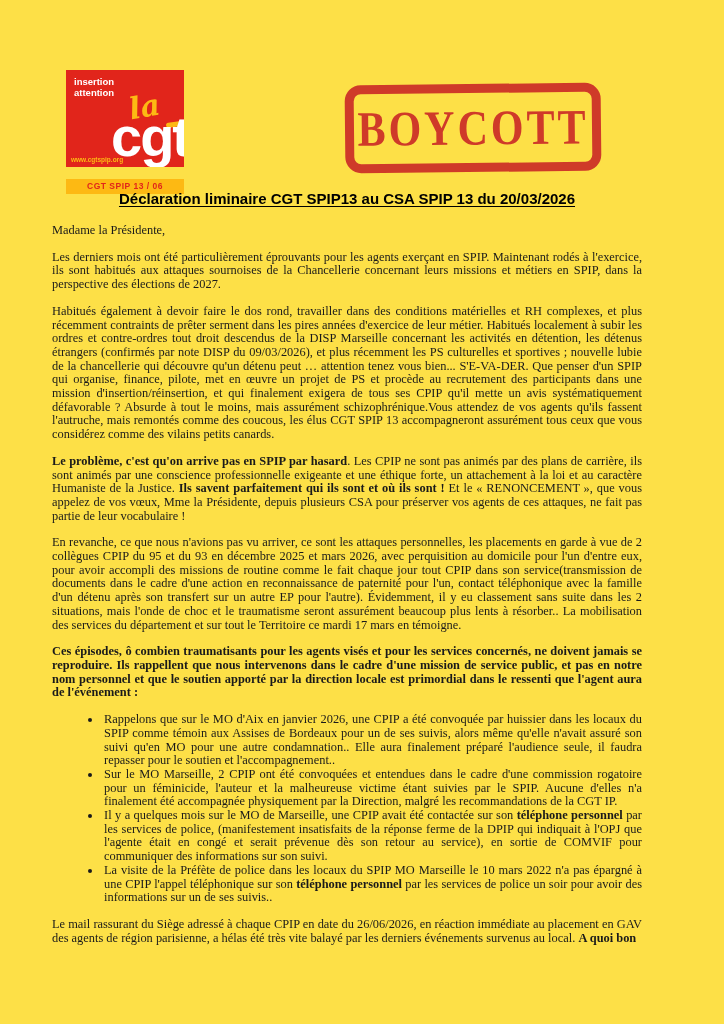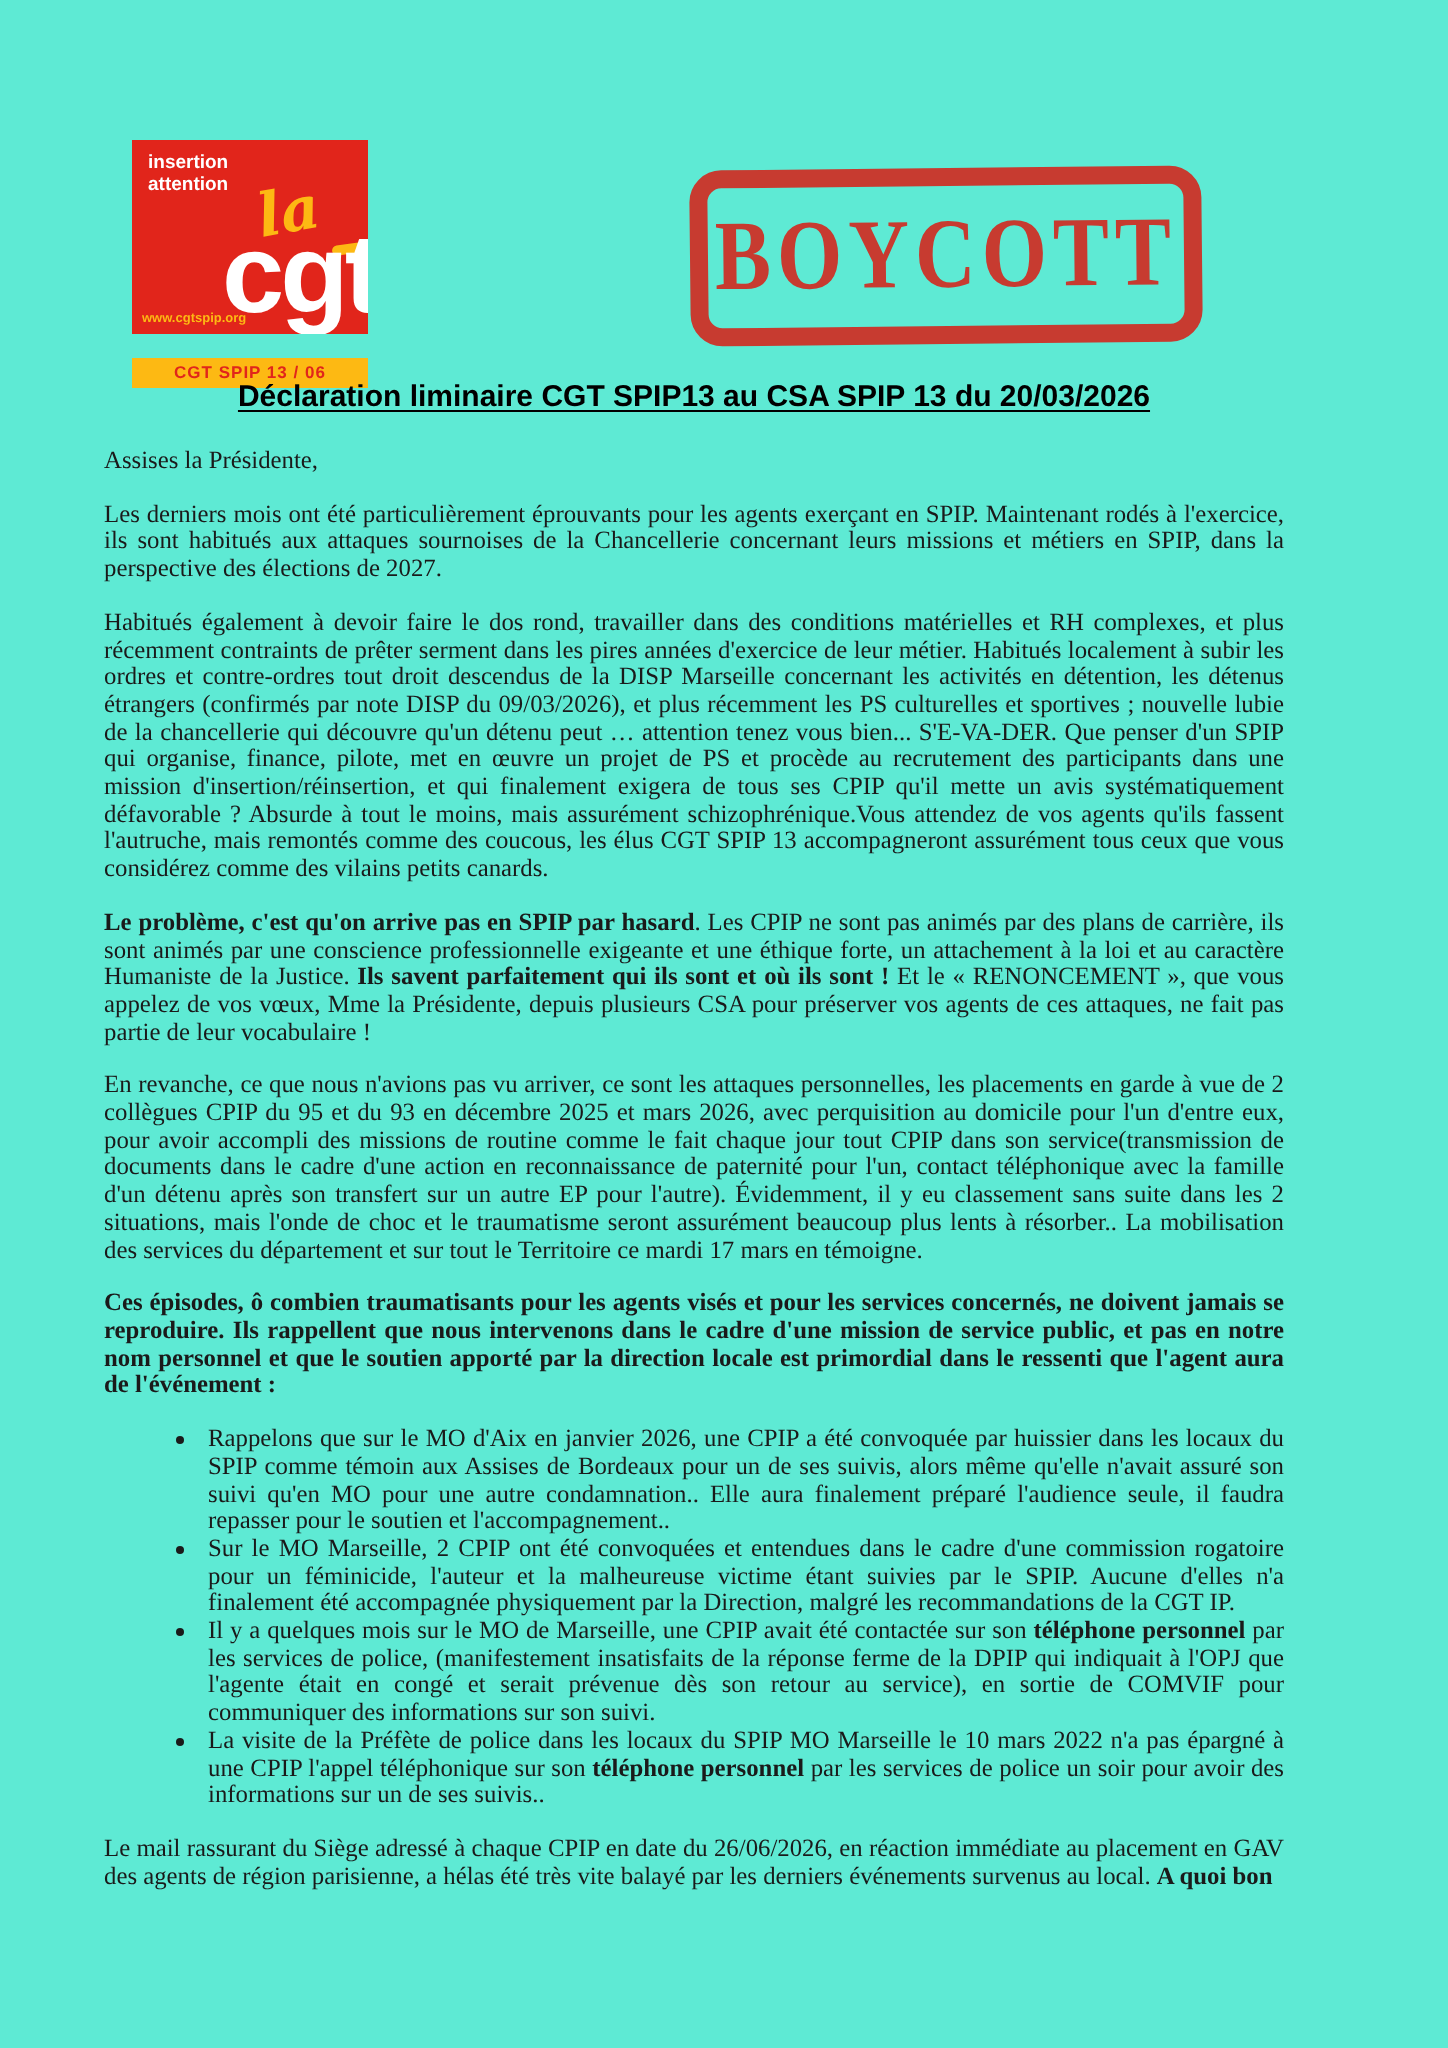--- a/index.html
+++ b/index.html
@@ -1,16 +1,16 @@
 <!DOCTYPE html>
 <html lang="fr"><head>
 <meta charset="utf-8">
 <style>
   html,body{margin:0;padding:0;background:#ffffff;}
-  .page{position:relative;width:724px;height:1024px;background:#5eead4;overflow:hidden;
+  .page{position:relative;width:724px;height:1024px;background:#fde047;overflow:hidden;
         font-family:"Liberation Serif",serif;color:#1a1a1a;}
 
   
   .logo{position:absolute;left:66px;top:70px;width:118px;}
   .logo-red{position:relative;height:97px;background:#e1251b;overflow:hidden;}
   .logo-sector{position:absolute;top:7px;left:8px;color:#ffffff;
                font-family:"Liberation Sans",sans-serif;font-weight:bold;
                font-size:9.5px;line-height:1.15;}
   .logo-la{position:absolute;right:24px;top:22px;color:#fdb913;
            font-family:"DejaVu Serif",serif;font-style:italic;font-weight:bold;
@@ -66,21 +66,21 @@
     <div class="logo-band">CGT SPIP 13 / 06</div>
   </div>
 
   <div class="stamp">
     <span class="stamp-text">BOYCOTT</span>
   </div>
 
   <div class="content">
     <h1 class="title">Déclaration liminaire CGT SPIP13 au CSA SPIP 13 du 20/03/2026</h1>
 
-    <p class="salutation">Assises la Présidente,</p>
+    <p class="salutation">Madame la Présidente,</p>
 
     <p>Les derniers mois ont été particulièrement éprouvants pour les agents exerçant en SPIP. Maintenant rodés à l'exercice, ils sont habitués aux attaques sournoises de la Chancellerie concernant leurs missions et métiers en SPIP, dans la perspective des élections de 2027.</p>
 
     <p>Habitués également à devoir faire le dos rond, travailler dans des conditions matérielles et RH complexes, et plus récemment contraints de prêter serment dans les pires années d'exercice de leur métier. Habitués localement à subir les ordres et contre-ordres tout droit descendus de la DISP Marseille concernant les activités en détention, les détenus étrangers (confirmés par note DISP du 09/03/2026), et plus récemment les PS culturelles et sportives ; nouvelle lubie de la chancellerie qui découvre qu'un détenu peut … attention tenez vous bien... S'E-VA-DER. Que penser d'un SPIP qui organise, finance, pilote, met en œuvre un projet de PS et procède au recrutement des participants dans une mission d'insertion/réinsertion, et qui finalement exigera de tous ses CPIP qu'il mette un avis systématiquement défavorable ? Absurde à tout le moins, mais assurément  schizophrénique.Vous attendez de vos agents qu'ils fassent l'autruche, mais remontés comme des coucous, les élus CGT SPIP 13 accompagneront assurément tous ceux que vous considérez comme des vilains petits canards.</p>
 
     <p><span class="b">Le problème, c'est qu'on arrive pas en SPIP par hasard</span><span>. Les CPIP ne sont pas animés par des plans de carrière, ils sont animés par une conscience professionnelle exigeante et une éthique forte, un attachement à la loi et au caractère Humaniste de la Justice. </span><span class="b">Ils savent parfaitement qui ils sont et où ils sont !</span><span> Et le « RENONCEMENT », que vous appelez de vos vœux, Mme la Présidente, depuis plusieurs CSA pour préserver vos agents de ces attaques, ne fait pas partie de leur vocabulaire !</span></p>
 
     <p>En revanche, ce que nous n'avions pas vu arriver, ce sont les attaques personnelles, les placements en garde à vue de 2 collègues CPIP du 95 et du 93 en décembre 2025 et mars 2026, avec perquisition au domicile pour l'un d'entre eux, pour avoir accompli des missions de routine comme le fait chaque jour tout CPIP dans son service(transmission de documents dans le cadre d'une action en reconnaissance de paternité pour l'un, contact téléphonique avec la famille d'un détenu après son transfert sur un autre EP pour l'autre). Évidemment, il  y eu classement sans suite dans les 2 situations, mais l'onde de choc et le traumatisme seront assurément beaucoup plus lents à résorber.. La mobilisation des services du département et sur tout le Territoire ce mardi 17 mars en témoigne.</p>
 
     <p class="allbold">Ces épisodes, ô combien traumatisants pour les agents visés et pour les services concernés, ne doivent jamais se reproduire. Ils rappellent que nous intervenons dans le cadre d'une mission de service public, et pas en notre nom personnel et que le soutien apporté par la direction locale est primordial dans le ressenti que l'agent aura de l'événement :</p>

